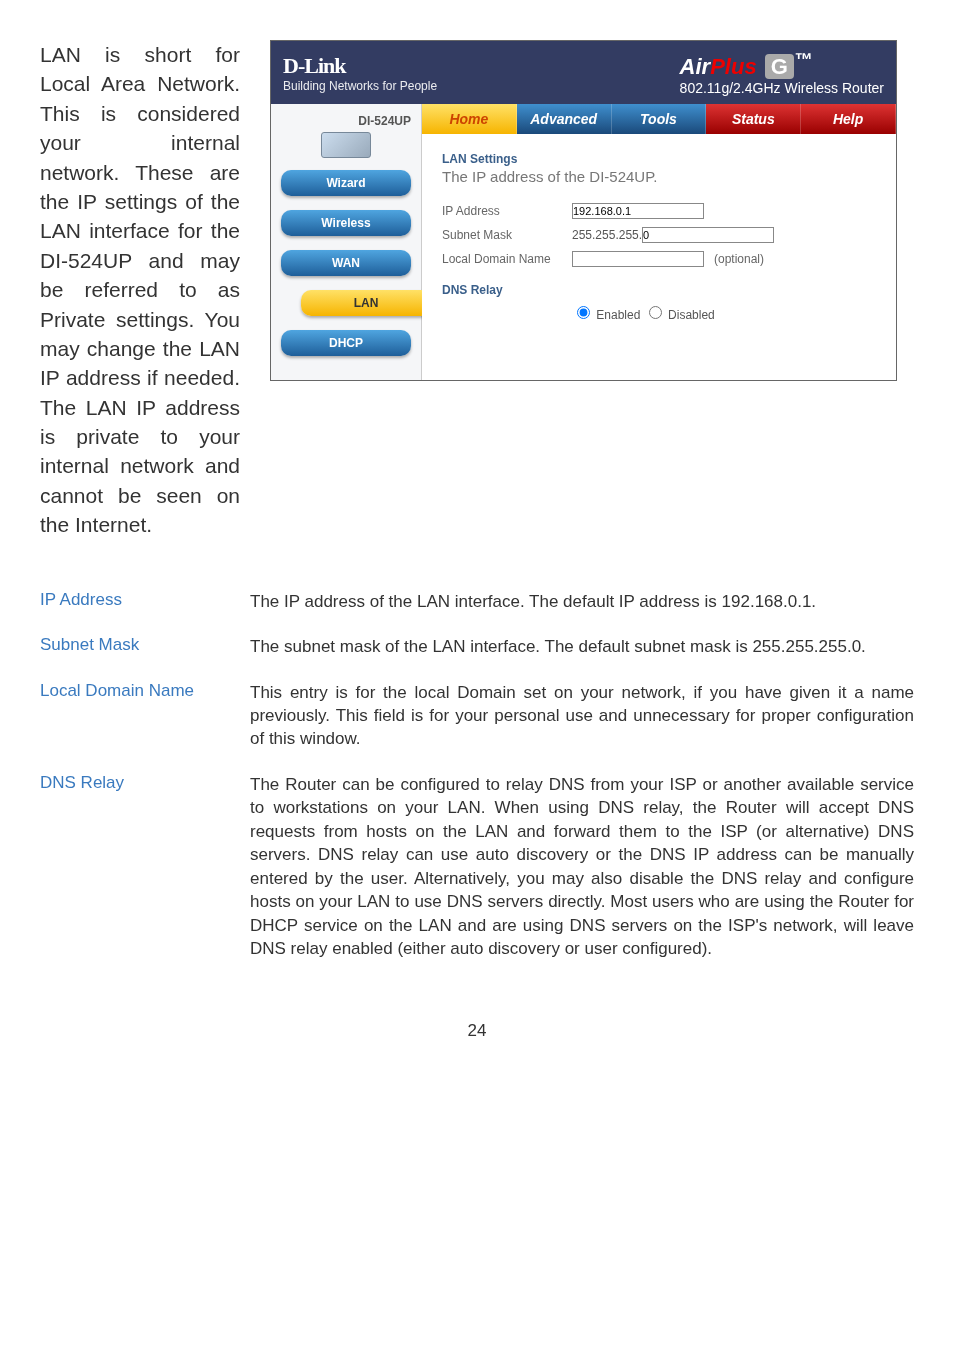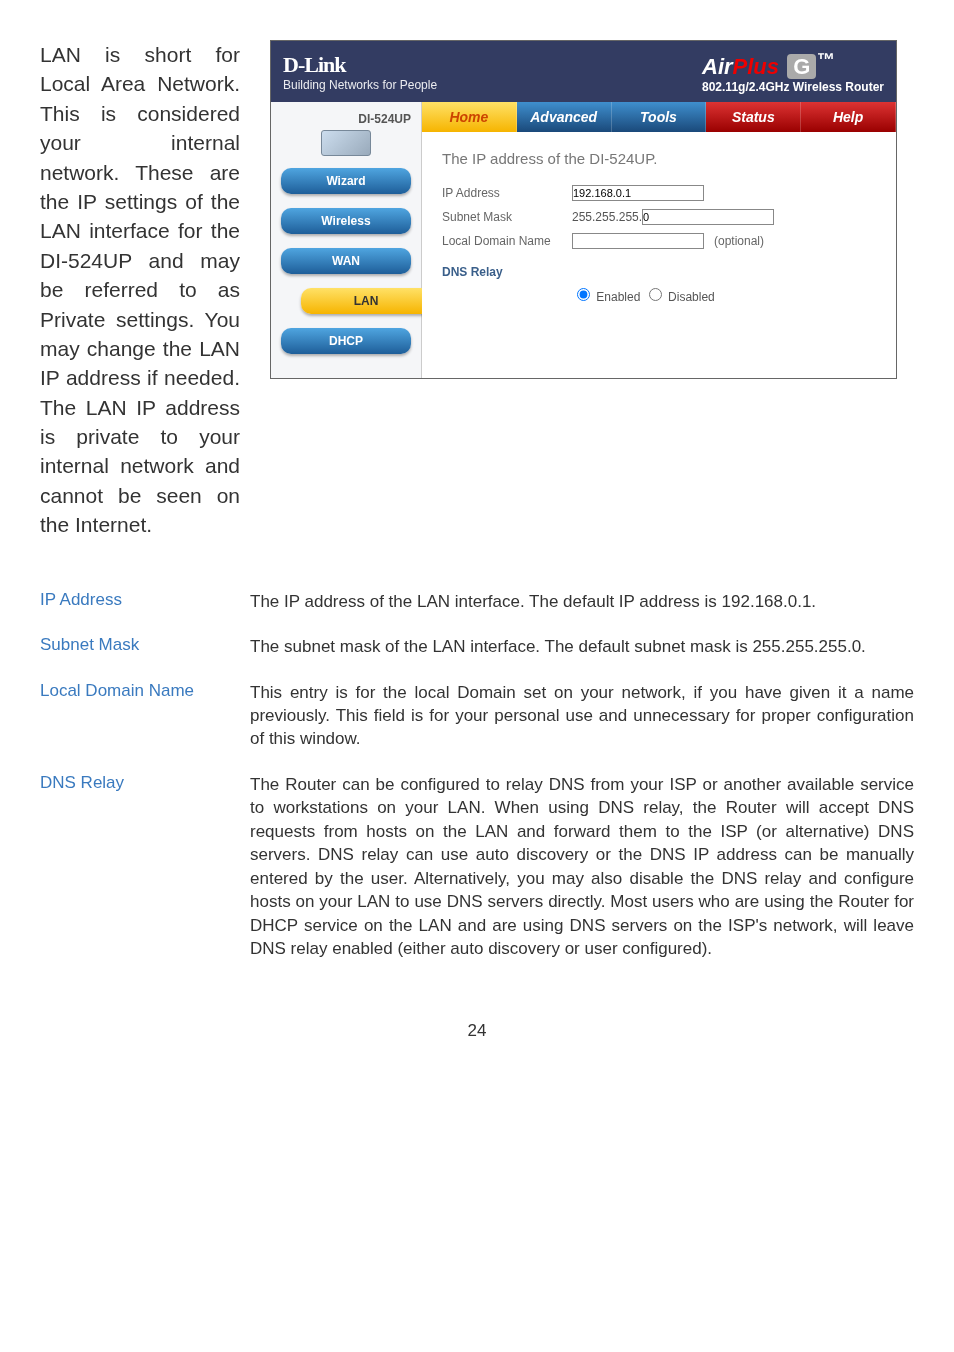--- a/index.html
+++ b/index.html
@@ -37,21 +37,21 @@
     gap: 33px;
   }
   .dlink-brand { display: flex; flex-direction: column; }
   .dlink-logo  { font-family: Georgia, serif; font-weight: bold; font-size: 22px; letter-spacing: -1px; }
   .dlink-tag   { font-size: 12px; opacity: .9; }
   .airplus-brand { text-align: left; }
   .airplus-logo { font-weight: bold; font-size: 22px; font-style: italic; }
   .airplus-logo .air  { color: #fff; }
   .airplus-logo .plus { color: #e00; }
   .airplus-logo .g    { background:#aaa; color:#fff; padding:0 6px; border-radius:4px; font-style:normal; margin-left:2px;}
-  .airplus-tag { font-size: 12px; font-weight: bold; color:#fff; }
+  .airplus-tag { font-size: 14px; font-weight: normal; color:#fff; }
 
   .router-body { display: flex; background: #eef0f3; }
   .router-nav {
     width: 130px;
     padding: 10px;
     border-right: 1px solid #ccc;
     background: #f5f6f8;
   }
   .model-badge {
     font-weight: bold; color:#555; font-size:12px;
@@ -160,20 +160,21 @@
       <div class="router-main">
         <div class="tabbar">
           <div class="tab active">Home</div>
           <div class="tab">Advanced</div>
           <div class="tab">Tools</div>
           <div class="tab status">Status</div>
           <div class="tab help">Help</div>
         </div>
 
         <div class="panel">
+          <h4>LAN Settings</h4>
           <div class="subtitle">The IP address of the DI-524UP.</div>
 
           <div class="form-row">
             <span class="lbl">IP Address</span>
             <input type="text" value="192.168.0.1" style="">
           </div>
 
           <div class="form-row">
             <span class="lbl">Subnet Mask</span>
             <span>255.255.255.</span>

